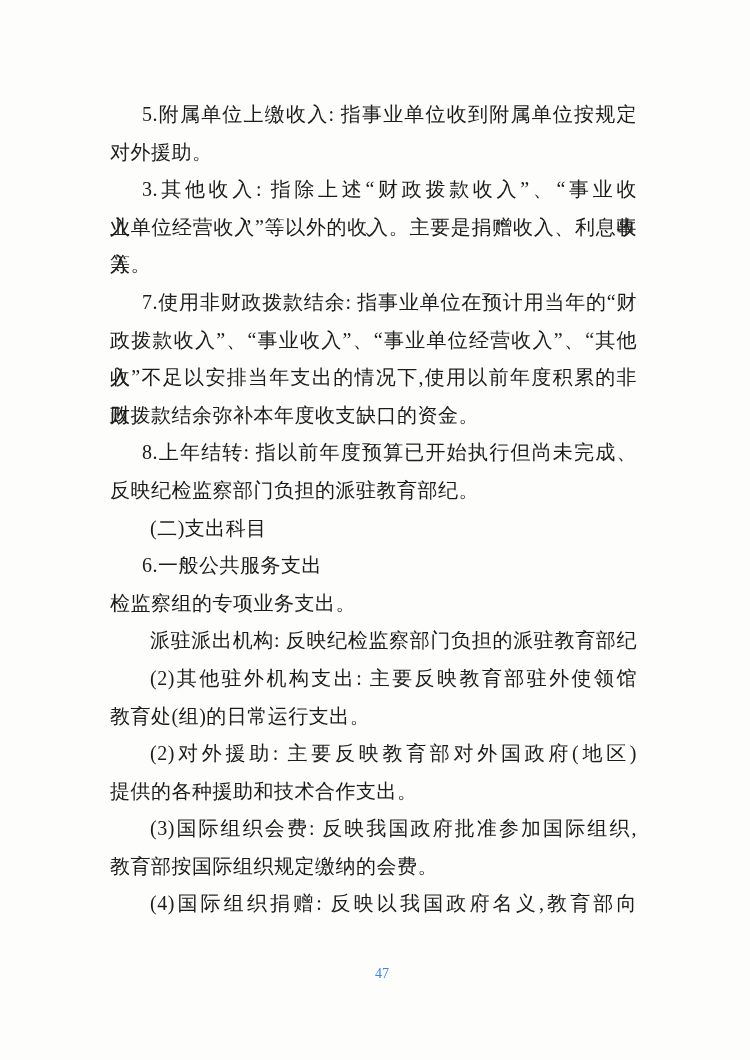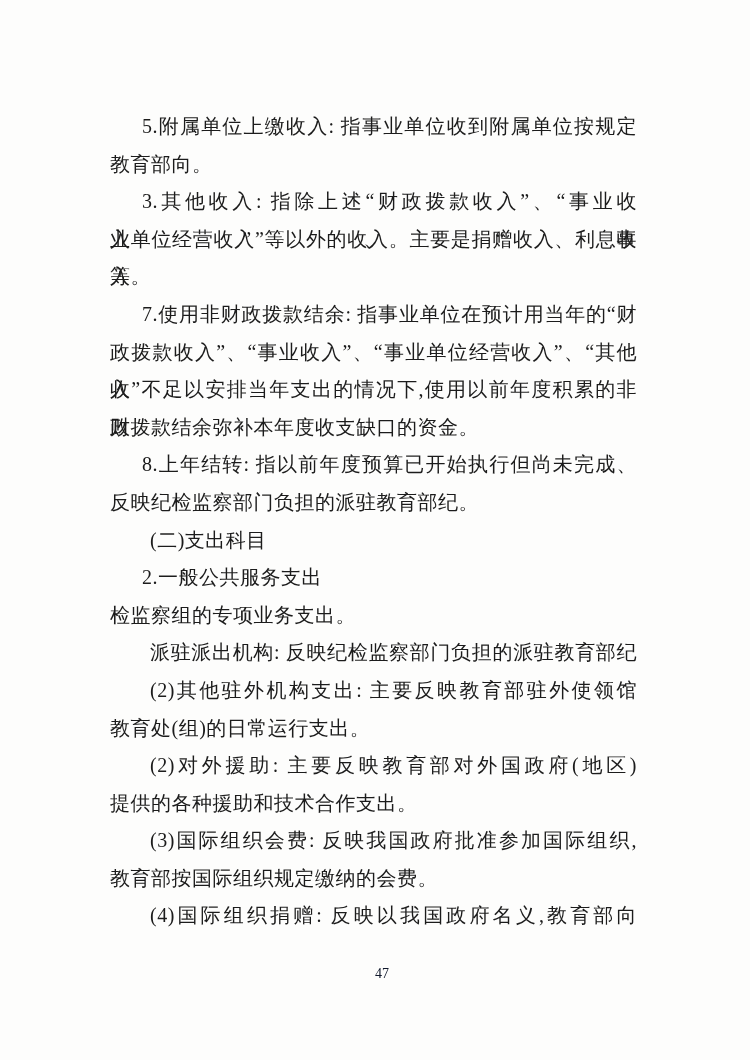--- a/index.html
+++ b/index.html
@@ -16,21 +16,21 @@
     position: relative;
     width: 750px;
     height: 1060px;
     background: #fdfdfc;
     overflow: hidden;
     color: #1c1c1c;
   }
   .doc-body {
     position: absolute;
     left: 110px;
-    top: 108px;
+    top: 96px;
     width: 527px;
   }
   .para {
     margin: 0;
     padding: 0;
   }
   .line {
     font-size: 20px;
     line-height: 37.6px;
     height: 37.6px;
@@ -53,53 +53,53 @@
   }
   .footer {
     position: absolute;
     left: 0;
     top: 964px;
     width: 750px;
     text-align: center;
   }
   .page-num {
     font-size: 14px;
-    color: #0f172a;
+    color: #3b82f6;
     padding-left: 14px; 
   }
 </style>
 </head>
 <body>
 
 <div class="page">
   <main class="doc-body">
       <div class="para">
         <div class="line just ind-num">5.附属单位上缴收入: 指事业单位收到附属单位按规定</div>
-        <div class="line plain ind-none">教育部向。</div>
+        <div class="line plain ind-none">对外援助。</div>
       </div>
       <div class="para">
         <div class="line just ind-num">3.其他收入: 指除上述“财政拨款收入”、“事业收入”、“事</div>
         <div class="line just ind-none">业单位经营收入”等以外的收入。主要是捐赠收入、利息收入</div>
         <div class="line plain ind-none">等。</div>
       </div>
       <div class="para">
         <div class="line just ind-num">7.使用非财政拨款结余: 指事业单位在预计用当年的“财</div>
         <div class="line just ind-none">政拨款收入”、“事业收入”、“事业单位经营收入”、“其他收</div>
         <div class="line just ind-none">入”不足以安排当年支出的情况下,使用以前年度积累的非财</div>
         <div class="line plain ind-none">政拨款结余弥补本年度收支缺口的资金。</div>
       </div>
       <div class="para">
         <div class="line just ind-num">8.上年结转: 指以前年度预算已开始执行但尚未完成、</div>
         <div class="line plain ind-none">反映纪检监察部门负担的派驻教育部纪。</div>
       </div>
       <div class="para heading">
         <div class="line plain ind-full">(二)支出科目</div>
       </div>
       <div class="para">
-        <div class="line plain ind-num">2.一般公共服务支出</div>
+        <div class="line plain ind-num">6.一般公共服务支出</div>
       </div>
       <div class="para">
         <div class="line plain ind-none">检监察组的专项业务支出。</div>
         <div class="line just ind-full">派驻派出机构: 反映纪检监察部门负担的派驻教育部纪</div>
       </div>
       <div class="para">
         <div class="line just ind-full">(2)其他驻外机构支出: 主要反映教育部驻外使领馆</div>
         <div class="line plain ind-none">教育处(组)的日常运行支出。</div>
       </div>
       <div class="para">

